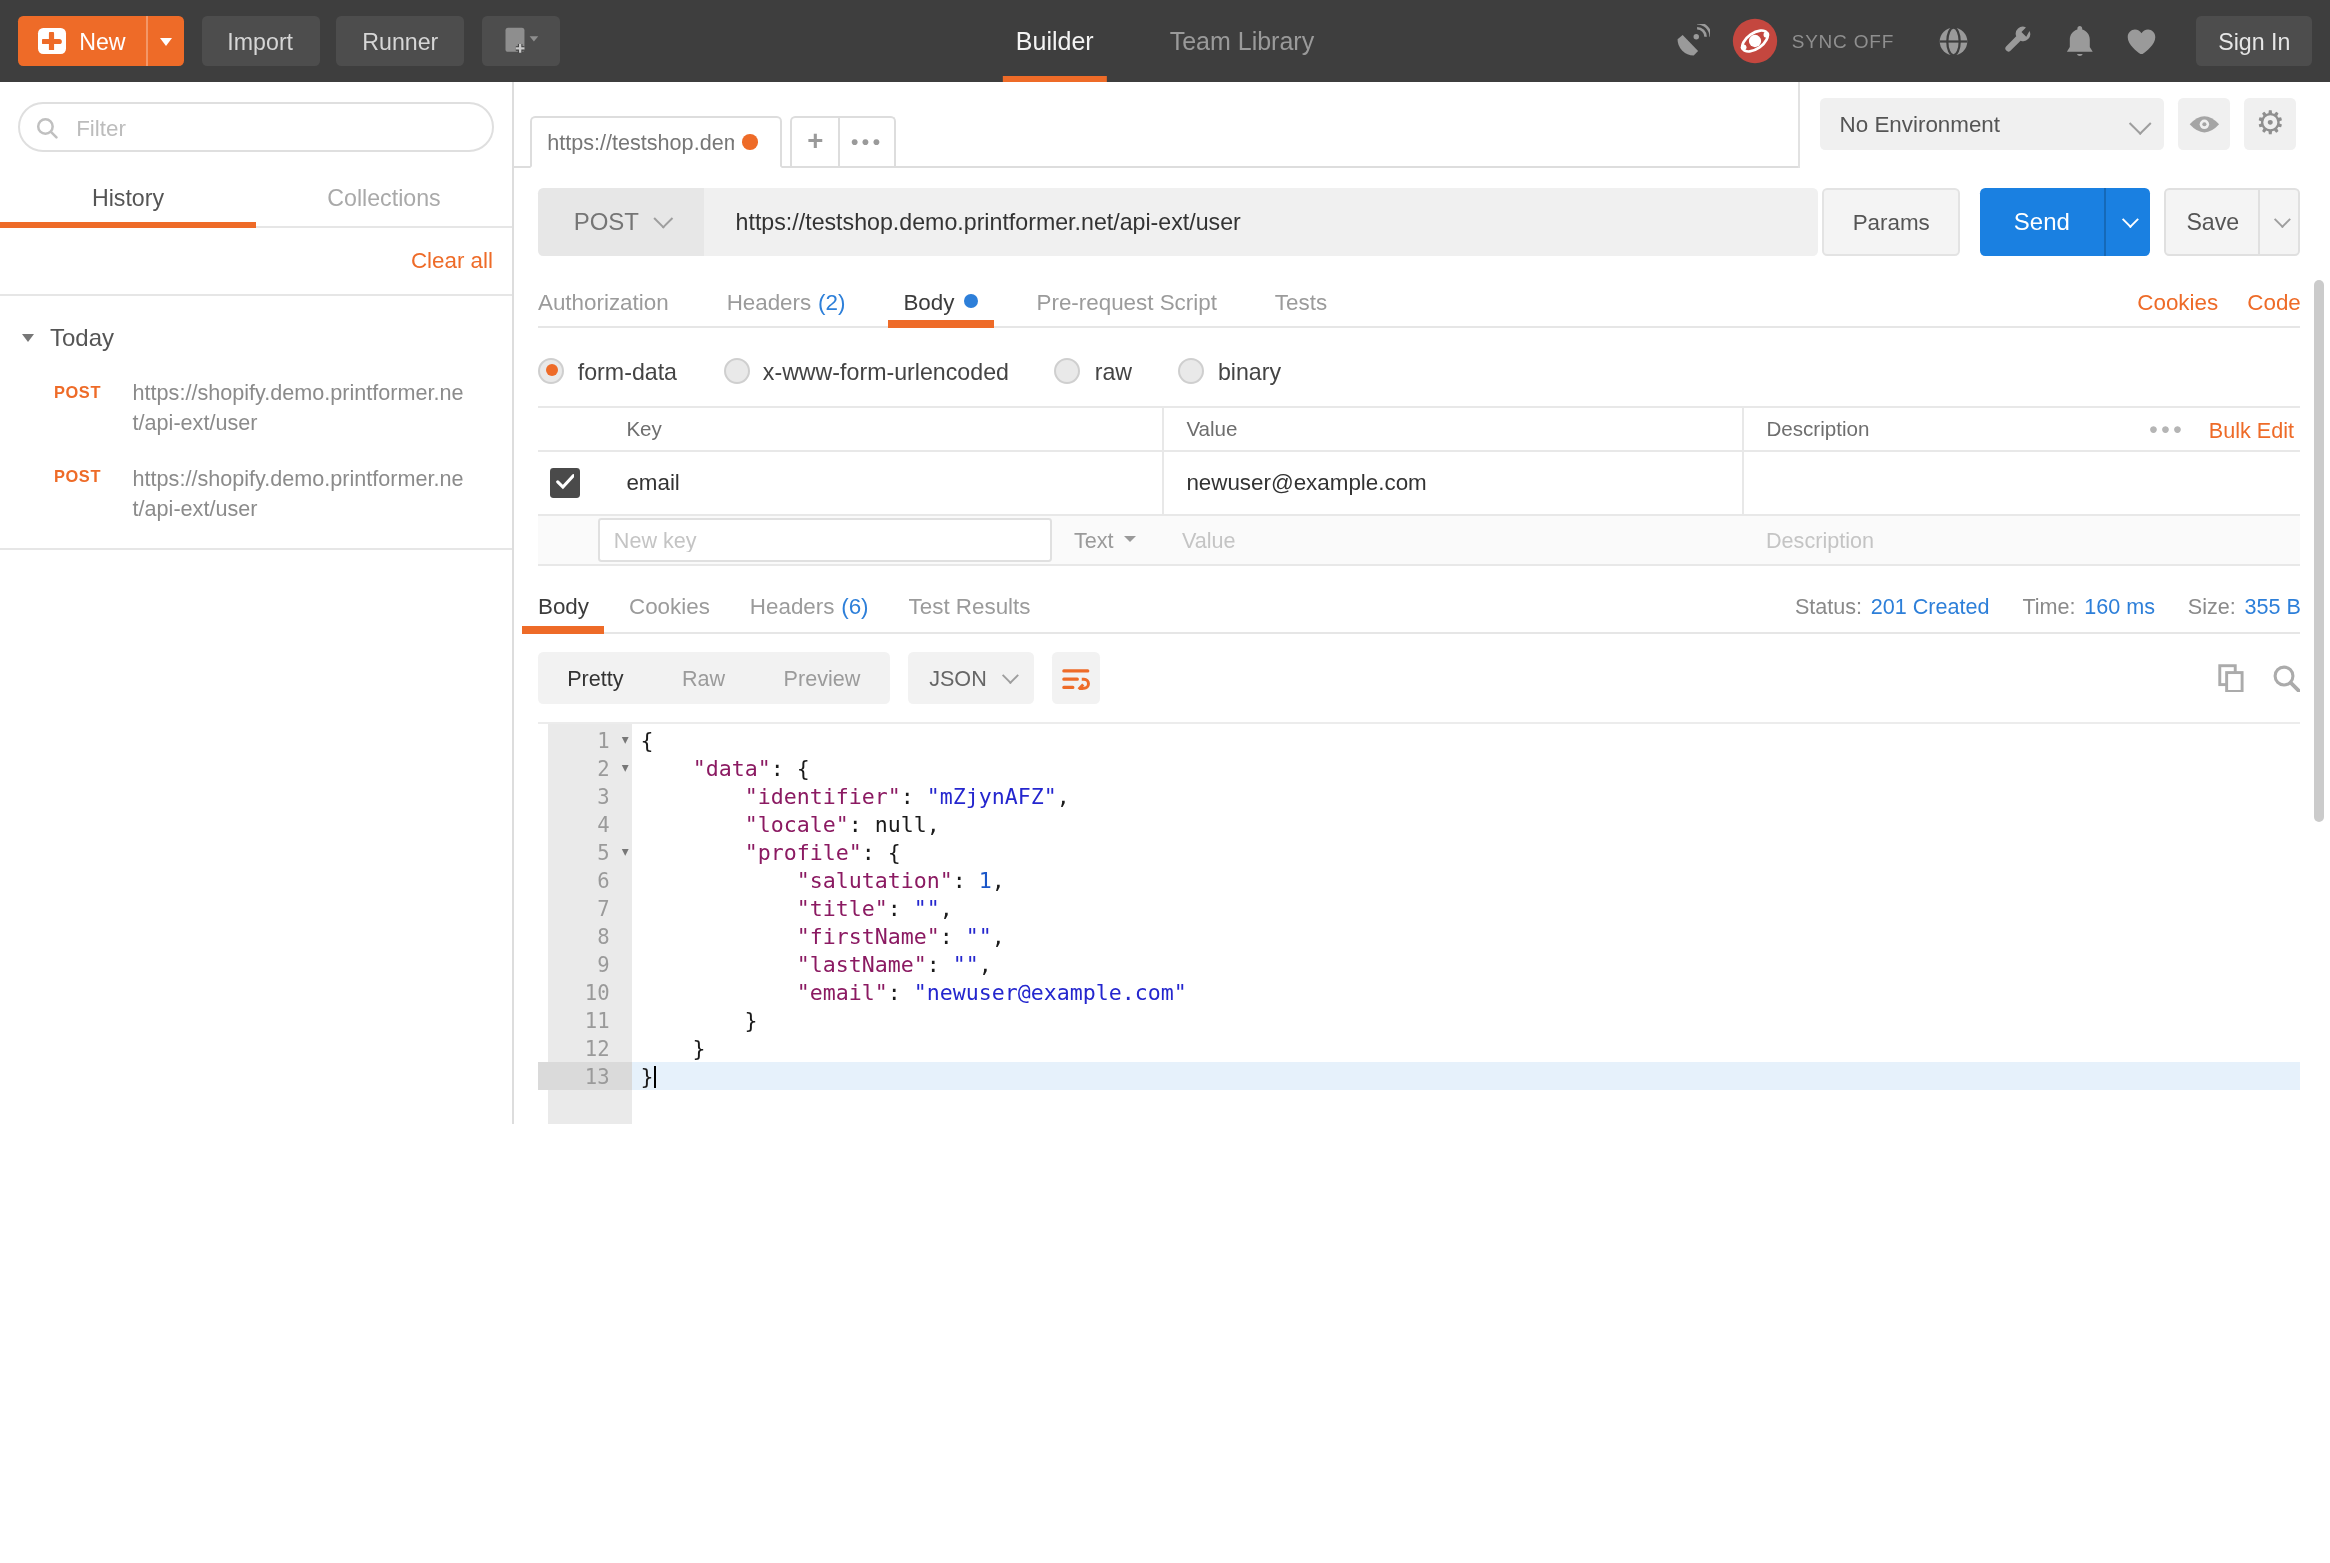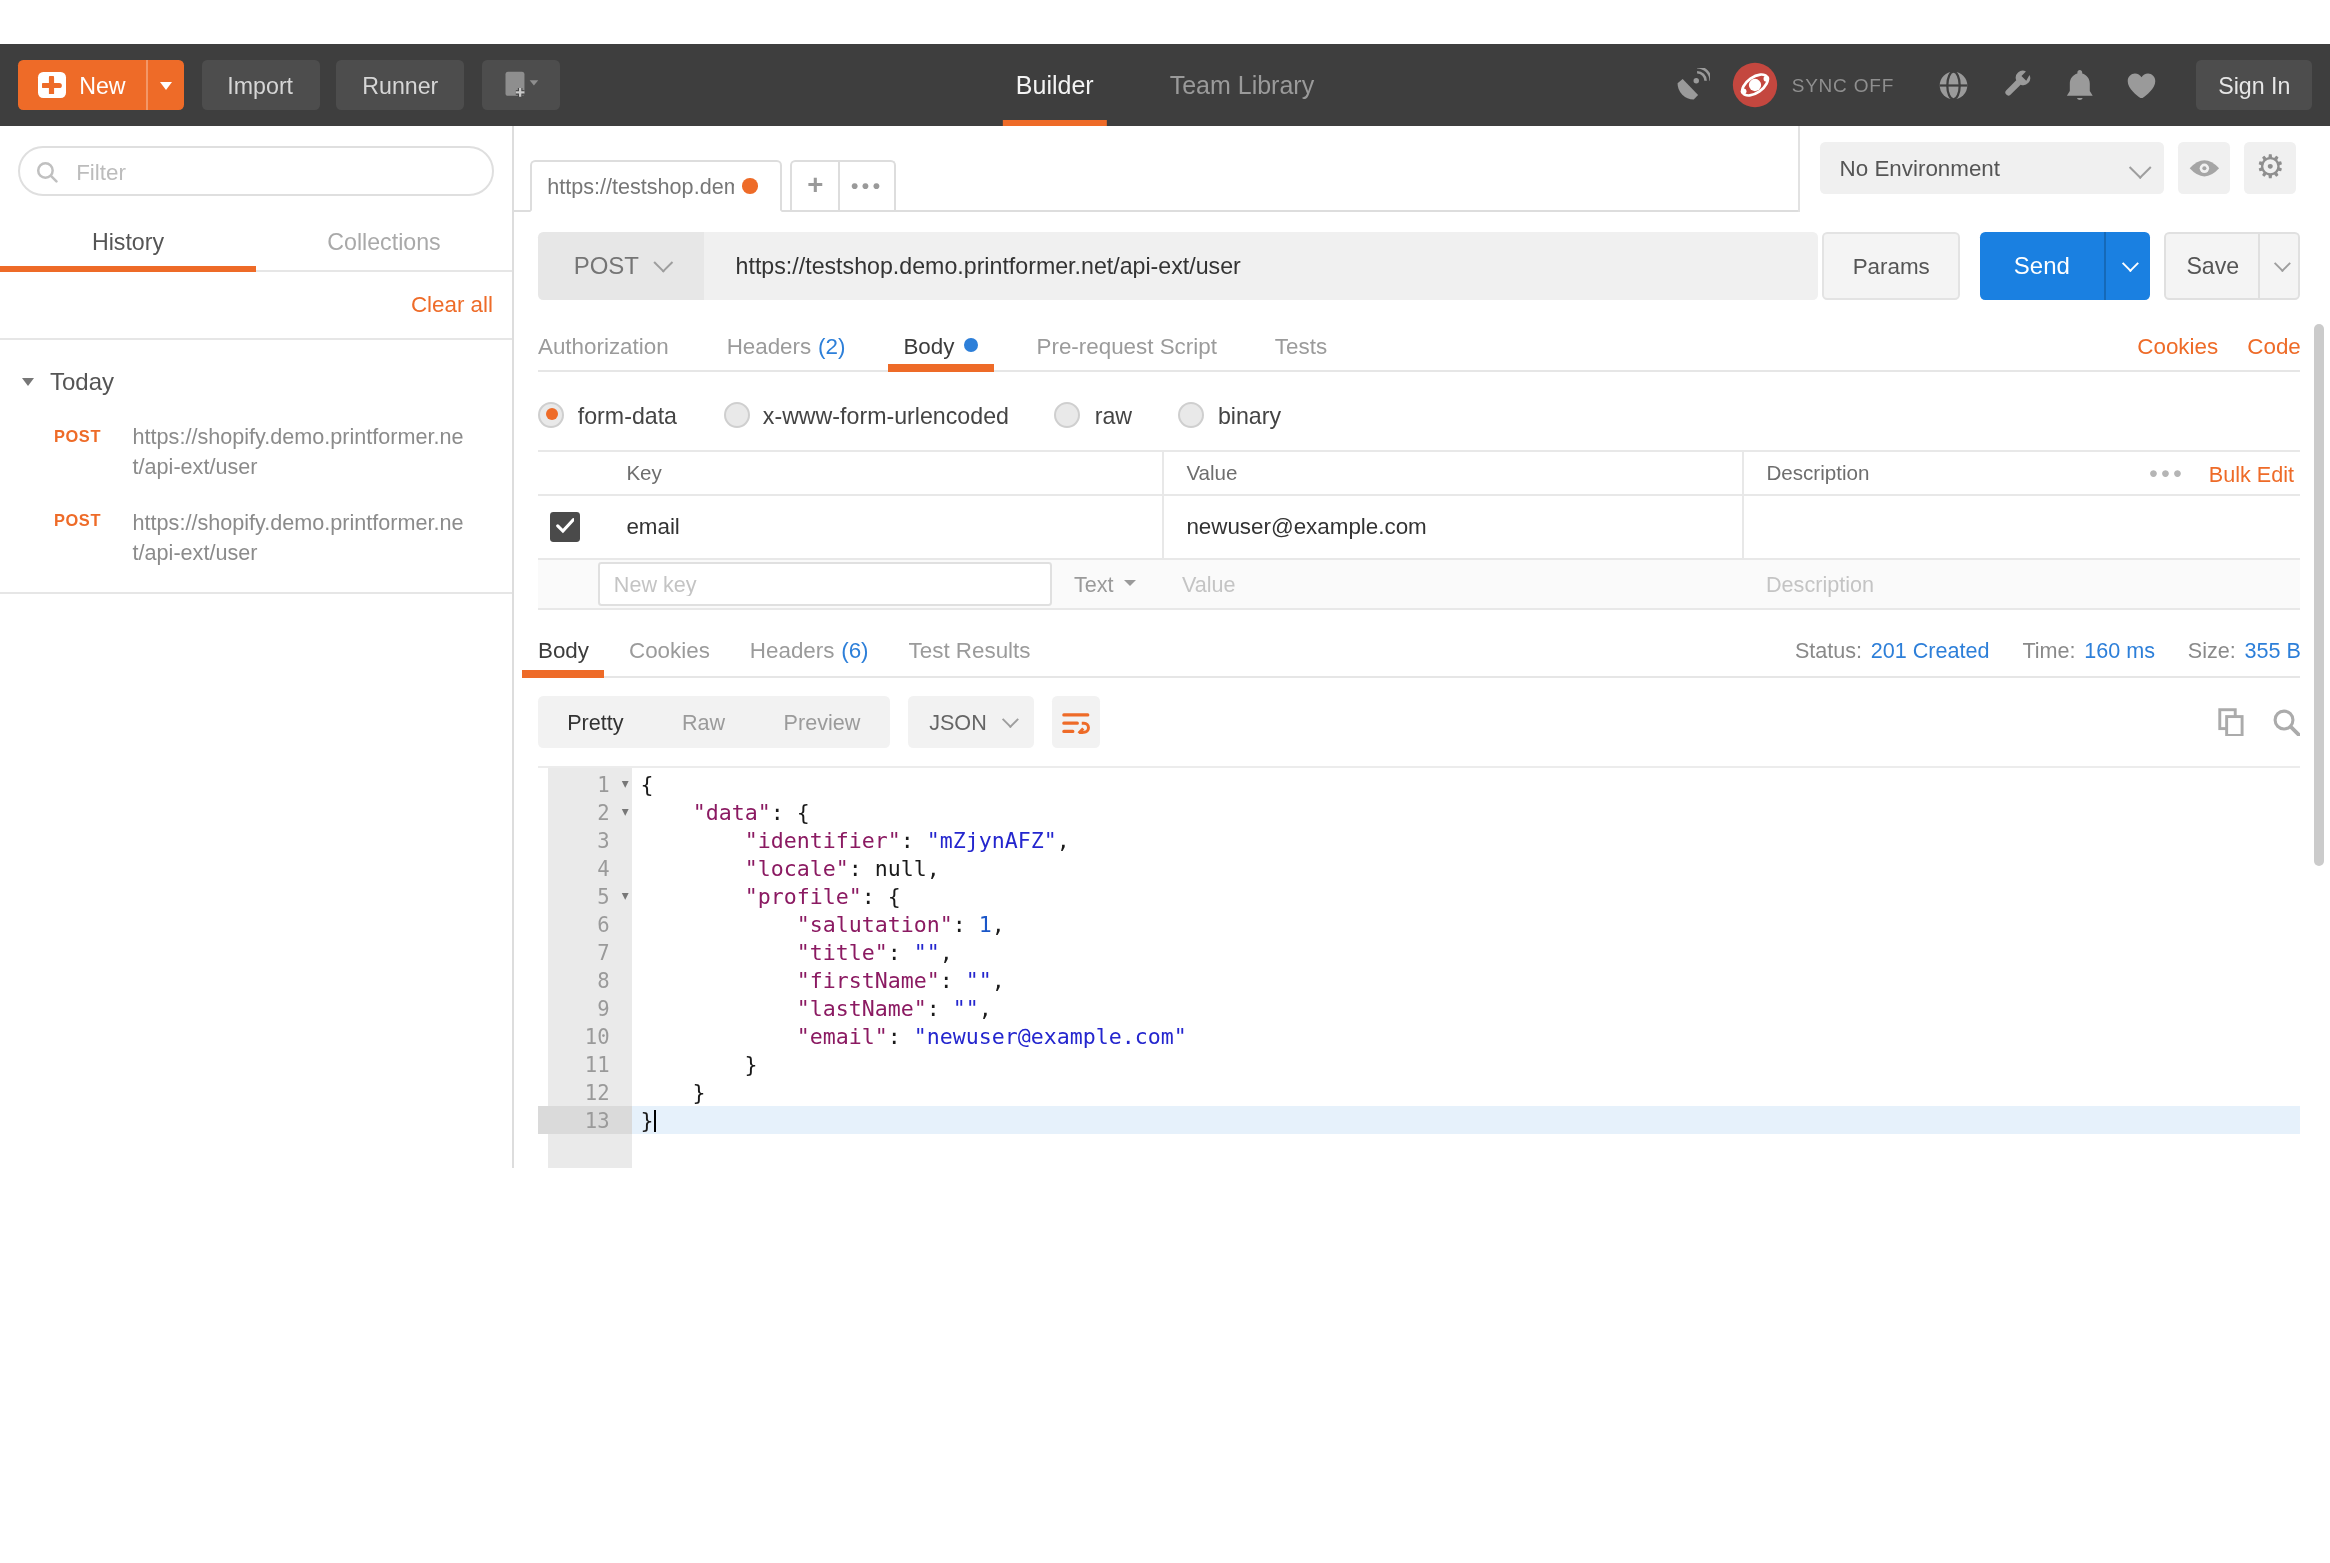--- a/index.html
+++ b/index.html
@@ -1,16 +1,16 @@
 <!DOCTYPE html>
 <html style="font-size:13.8px"><head>
 <meta charset="utf-8">
 <style>
   html,body{margin:0;padding:0;background:#fff;}
-  .stage{width:2330px;height:1124px;overflow:hidden;margin-top:44px;}
+  .stage{width:2330px;height:1124px;overflow:hidden;}
   .app{width:1165px;height:782px;transform:scale(2);transform-origin:0 0;
        font-family:"Liberation Sans",sans-serif;position:relative;background:#fff;color:#333;
        -webkit-font-smoothing:antialiased;}
   .app *{box-sizing:border-box;}
 
   
   .topbar{height:41px;background:#3e3e3e;display:flex;align-items:center;padding:0 8.6px;position:relative;}
   .tb-btn{background:#4d4d4d;color:#d6d6d6;border-radius:2.6px;height:25px;display:flex;align-items:center;
           padding:0 13px;font-size:11.6px;margin-right:8.6px;cursor:default;}
   .new-btn{background:#ee6b28;color:#fff;padding:0;overflow:hidden;}

